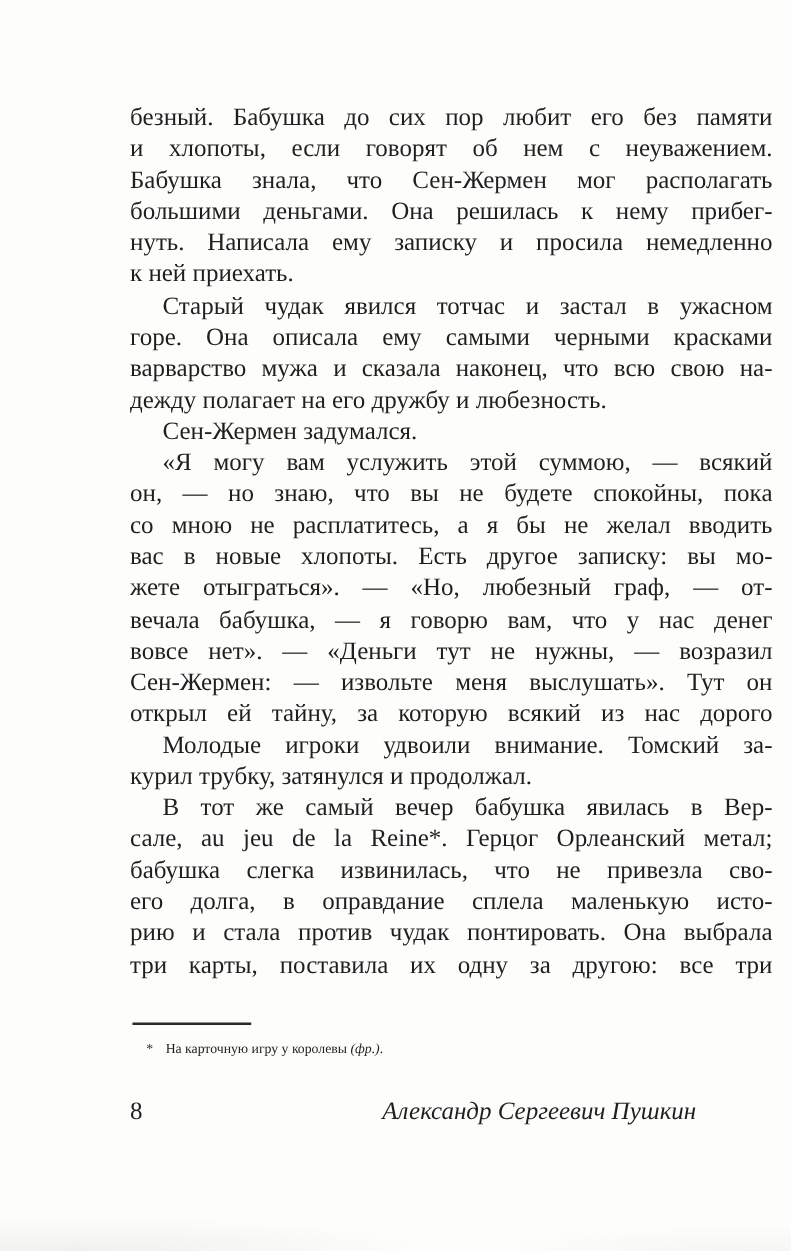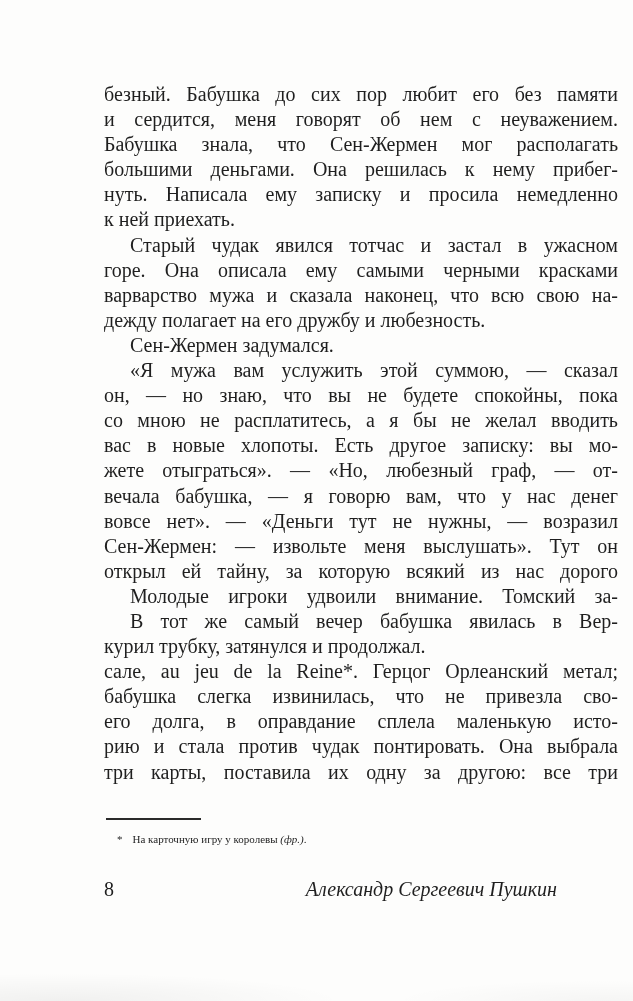--- a/index.html
+++ b/index.html
@@ -81,42 +81,42 @@
   }
 </style>
 </head>
 <body>
 
 <div class="page">
 
   <main class="text-block">
 
   <div class="line j">безный. Бабушка до сих пор любит его без памяти</div>
-      <div class="line j">и сердится, меня говорят об нем с неуважением.</div>
+      <div class="line j">и хлопоты, если говорят об нем с неуважением.</div>
       <div class="line j">Бабушка знала, что Сен-Жермен мог располагать</div>
       <div class="line j">большими деньгами. Она решилась к нему прибег-</div>
       <div class="line j">нуть. Написала ему записку и просила немедленно</div>
       <div class="line">к ней приехать.</div>
       <div class="line j indent">Старый чудак явился тотчас и застал в ужасном</div>
       <div class="line j">горе. Она описала ему самыми черными красками</div>
       <div class="line j">варварство мужа и сказала наконец, что всю свою на-</div>
       <div class="line">дежду полагает на его дружбу и любезность.</div>
       <div class="line indent">Сен-Жермен задумался.</div>
-      <div class="line j indent">«Я мужа вам услужить этой суммою, — сказал</div>
+      <div class="line j indent">«Я могу вам услужить этой суммою, — всякий</div>
       <div class="line j">он, — но знаю, что вы не будете спокойны, пока</div>
       <div class="line j">со мною не расплатитесь, а я бы не желал вводить</div>
       <div class="line j">вас в новые хлопоты. Есть другое записку: вы мо-</div>
       <div class="line j">жете отыграться». — «Но, любезный граф, — от-</div>
       <div class="line j">вечала бабушка, — я говорю вам, что у нас денег</div>
       <div class="line j">вовсе нет». — «Деньги тут не нужны, — возразил</div>
       <div class="line j">Сен-Жермен: — извольте меня выслушать». Тут он</div>
       <div class="line j">открыл ей тайну, за которую всякий из нас дорого</div>
       <div class="line j indent">Молодые игроки удвоили внимание. Томский за-</div>
+      <div class="line">курил трубку, затянулся и продолжал.</div>
       <div class="line j indent">В тот же самый вечер бабушка явилась в Вер-</div>
-      <div class="line">курил трубку, затянулся и продолжал.</div>
       <div class="line j">сале, au jeu de la Reine*. Герцог Орлеанский метал;</div>
       <div class="line j">бабушка слегка извинилась, что не привезла сво-</div>
       <div class="line j">его долга, в оправдание сплела маленькую исто-</div>
       <div class="line j">рию и стала против чудак понтировать. Она выбрала</div>
       <div class="line j">три карты, поставила их одну за другою: все три</div>
     </main>
 
   <div class="footnote">
     <div class="footnote-rule"></div>
     <div class="footnote-line">

